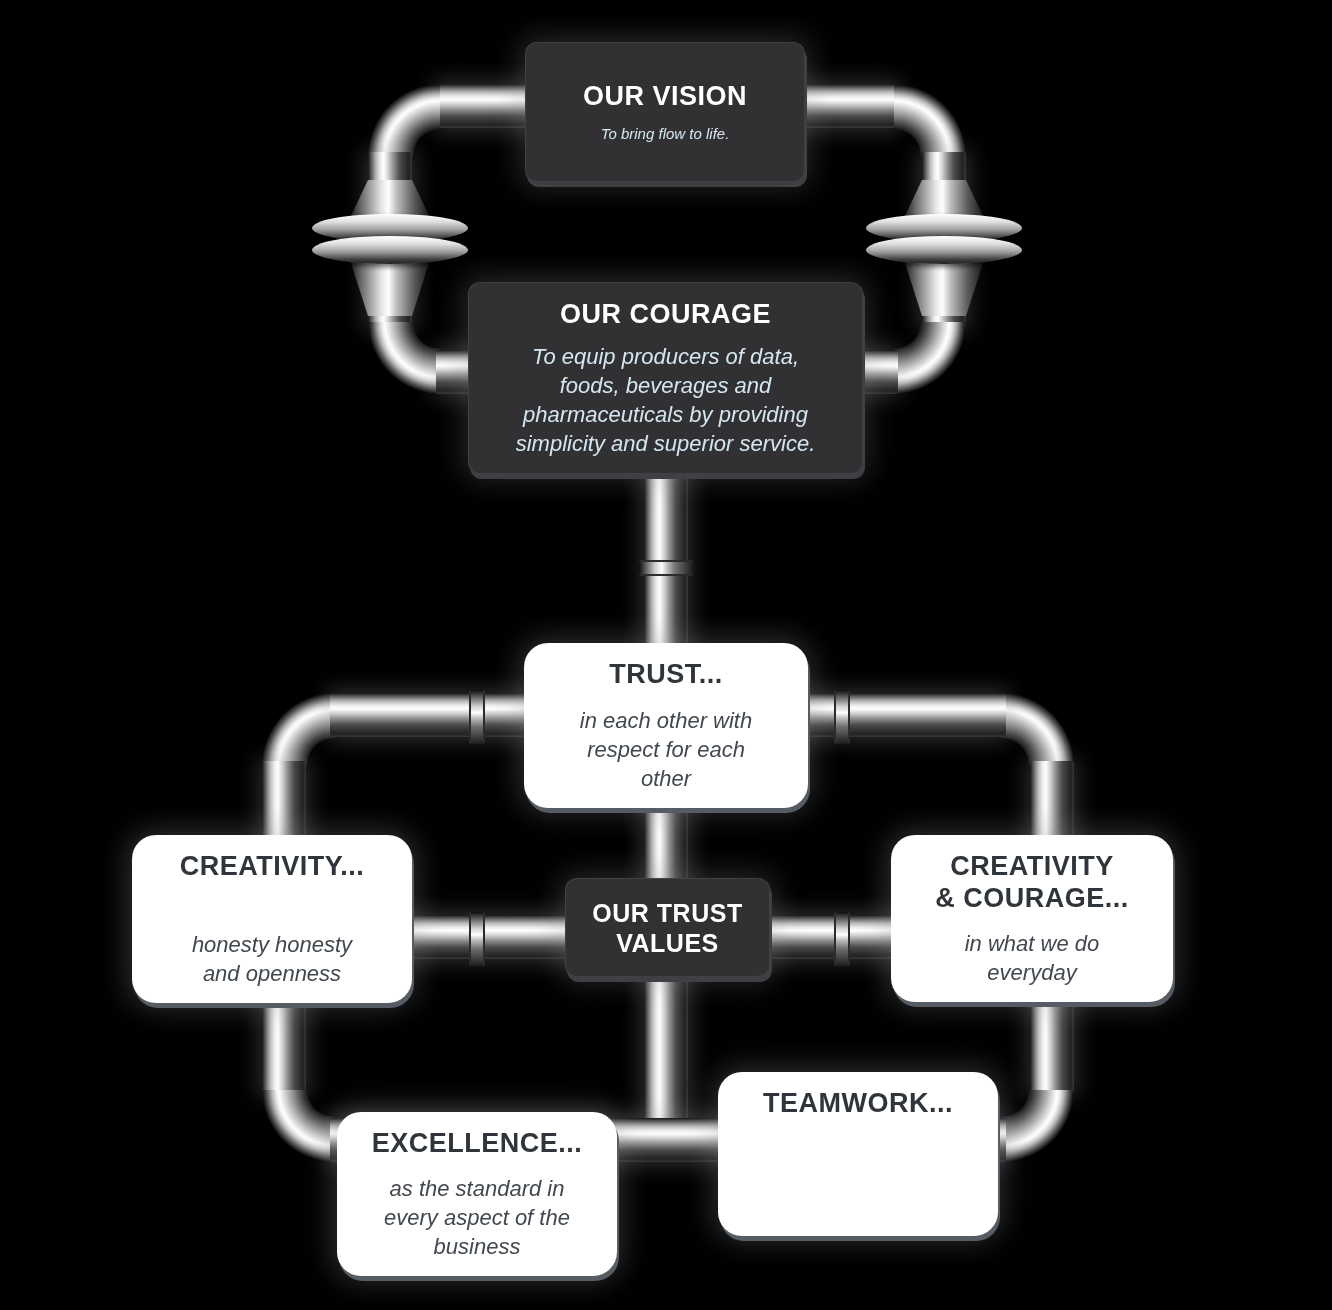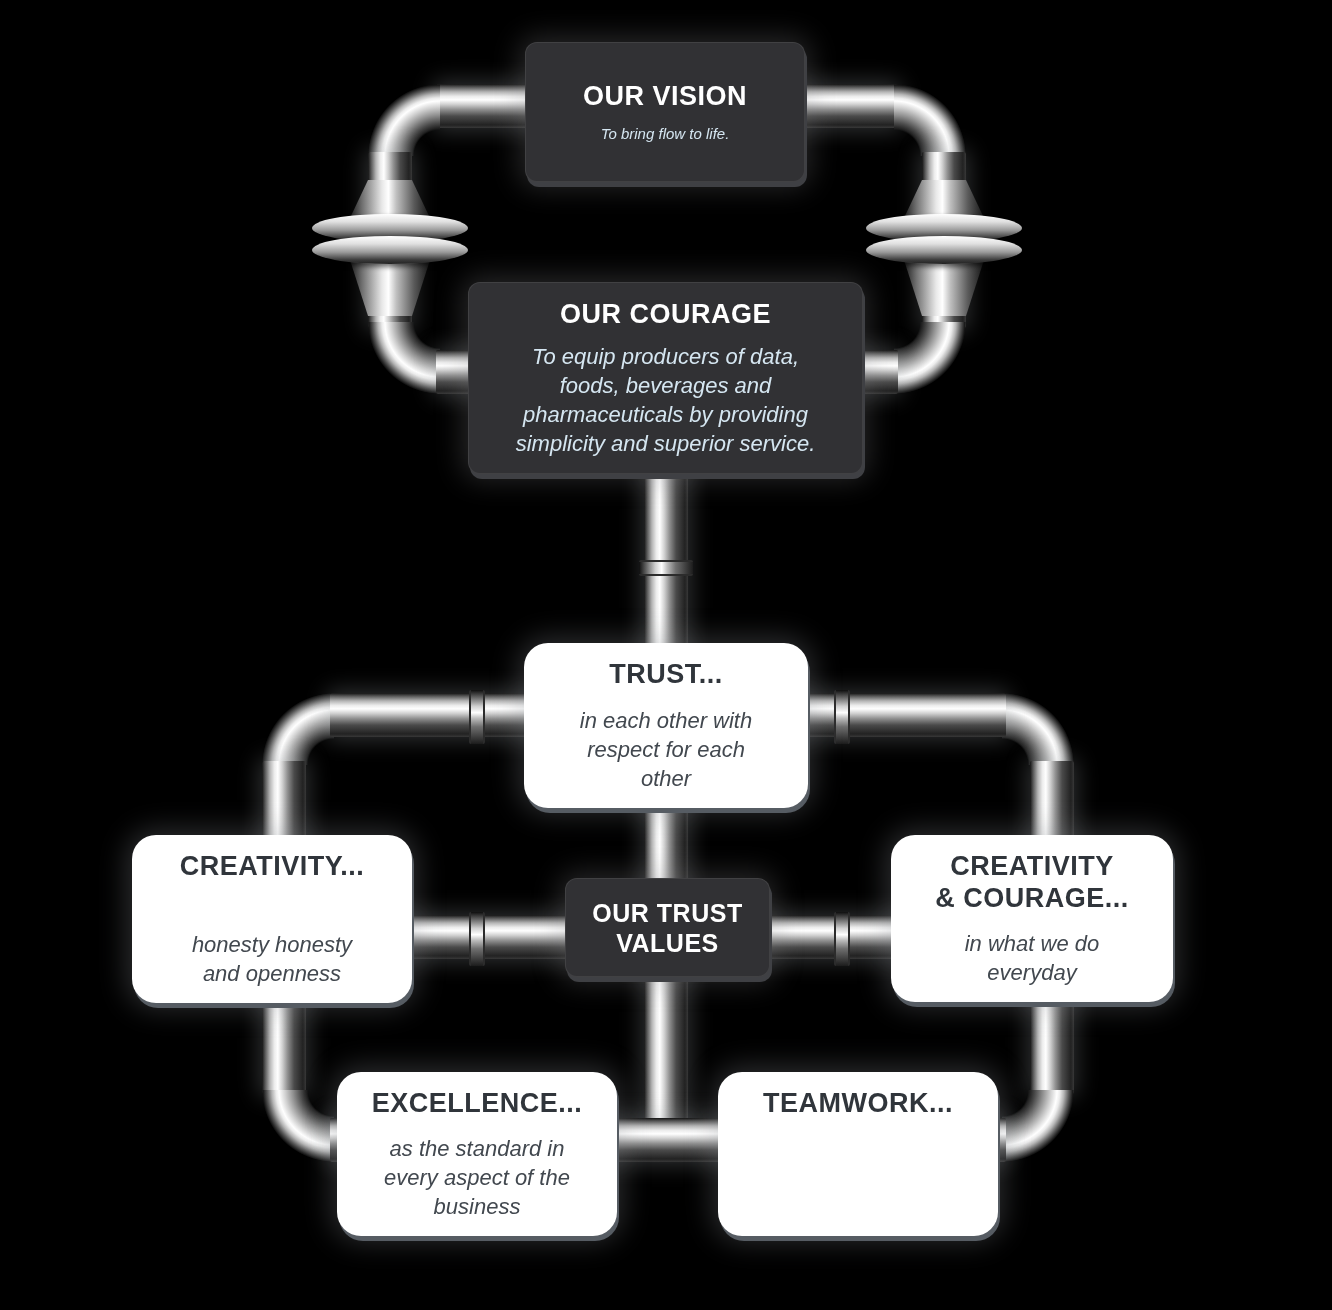--- a/index.html
+++ b/index.html
@@ -130,21 +130,21 @@
 VALUES</div>
   </div>
 
   <div class="box light" style="left:891px;top:835px;width:282px;height:167px;">
     <div class="title">CREATIVITY
 &amp; COURAGE...</div>
     <div class="body">in what we do
 everyday</div>
   </div>
 
-  <div class="box light" style="left:337px;top:1072px;width:280px;height:164px;">
+  <div class="box light" style="left:337px;top:1112px;width:280px;height:164px;">
     <div class="title">EXCELLENCE...</div>
     <div class="body">as the standard in
 every aspect of the
 business</div>
   </div>
 
   <div class="box light" style="left:718px;top:1072px;width:280px;height:164px;">
     <div class="title">TEAMWORK...</div>
   </div>
 

